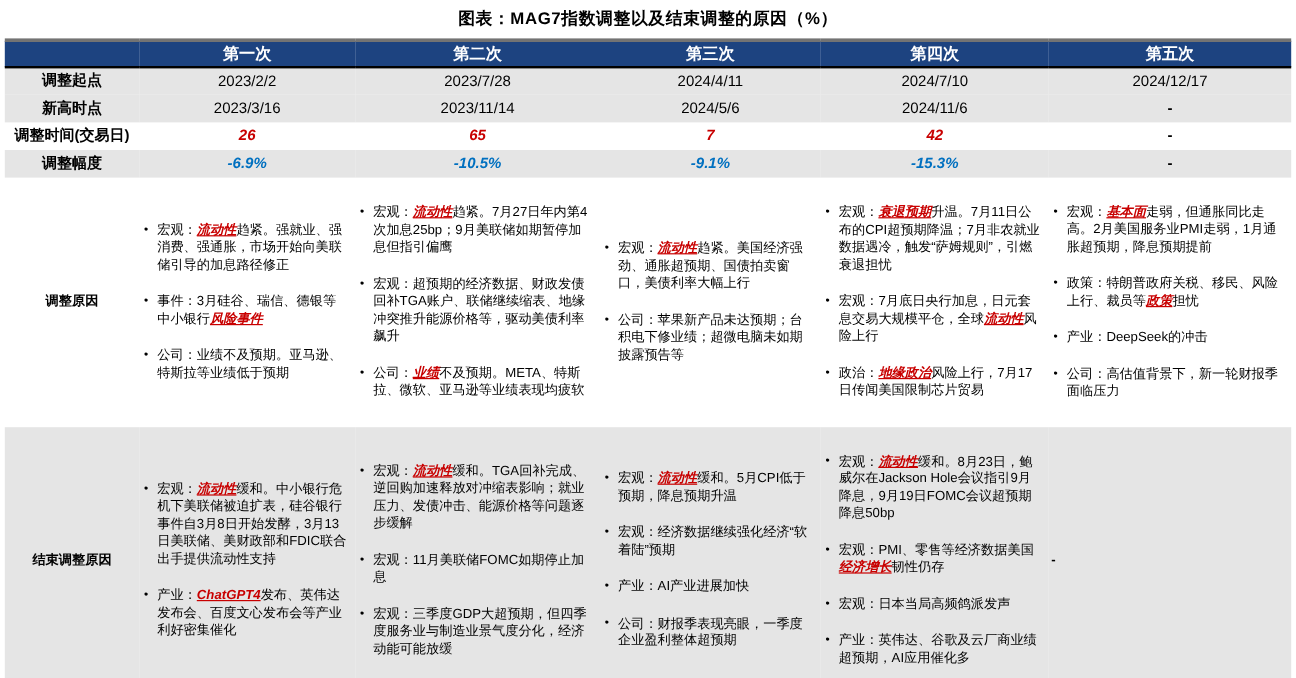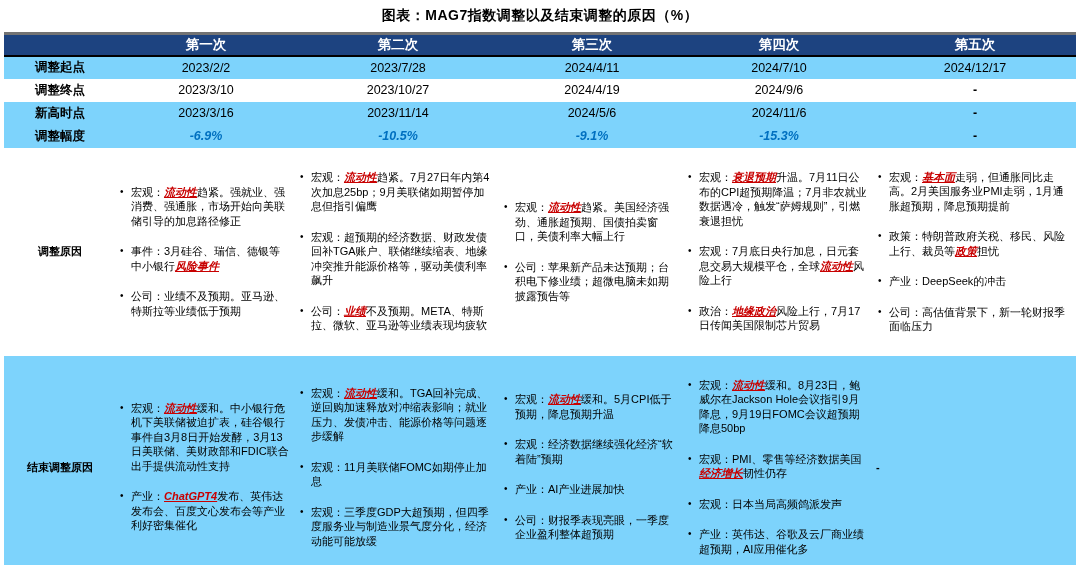--- a/index.html
+++ b/index.html
@@ -15,21 +15,21 @@
   table.mag7 {
     width:1072px; margin:7px 4px 0 4px; border-collapse:collapse; table-layout:fixed;
   }
   thead th {
     background:#1d4380; color:#ffffff; font-size:13.5px; font-weight:bold;
     height:22px; border-top:3px solid #737373; border-bottom:2px solid #000;
     text-align:center; vertical-align:middle;
   }
   td { vertical-align:middle; }
   tr.datarow td { height:23px; font-size:12.5px; text-align:center; }
-  tr.stripe td { background:#7dd3fc; }
+  tr.stripe td { background:#e5e5e5; }
   td.rowlabel { font-weight:bold; font-size:12.5px; text-align:center; }
   td.dur { color:#c80000; font-weight:bold; font-style:italic; }
   td.mag { color:#0070c0; font-weight:bold; font-style:italic;margin-top:40px; }
   td.plainbold { font-weight:bold; }
   tr.reasonrow td {
     font-size:11px; line-height:1.32; text-align:left; padding:6px 6px 6px 2px;
   }
   tr.reasonrow td.rowlabel { text-align:center; padding:0; }
   tr.adjust td { height:200px; }
   tr.endadj td { height:167px; border-bottom:3px solid #000; }
@@ -69,35 +69,35 @@
     </thead>
     <tbody>
       <tr class="datarow stripe">
         <td class="rowlabel">调整起点</td>
         <td class="datecell">2023/2/2</td>
         <td class="datecell">2023/7/28</td>
         <td class="datecell">2024/4/11</td>
         <td class="datecell">2024/7/10</td>
         <td class="datecell">2024/12/17</td>
       </tr>
-      <tr class="datarow">
-        <td class="rowlabel">调整终点</td>
-        <td class="datecell">2023/3/10</td>
-        <td class="datecell">2023/10/27</td>
-        <td class="datecell">2024/4/19</td>
-        <td class="datecell">2024/9/6</td>
-        <td class="datecell plainbold">-</td>
-      </tr>
       <tr class="datarow stripe">
         <td class="rowlabel">新高时点</td>
         <td class="datecell">2023/3/16</td>
         <td class="datecell">2023/11/14</td>
         <td class="datecell">2024/5/6</td>
         <td class="datecell">2024/11/6</td>
         <td class="datecell plainbold">-</td>
+      </tr>
+      <tr class="datarow">
+        <td class="rowlabel">调整时间(交易日)</td>
+        <td class="dur">26</td>
+        <td class="dur">65</td>
+        <td class="dur">7</td>
+        <td class="dur">42</td>
+        <td class="plainbold">-</td>
       </tr>
       <tr class="datarow stripe">
         <td class="rowlabel">调整幅度</td>
         <td class="mag">-6.9%</td>
         <td class="mag">-10.5%</td>
         <td class="mag">-9.1%</td>
         <td class="mag">-15.3%</td>
         <td class="plainbold">-</td>
       </tr>
       <tr class="reasonrow adjust">

